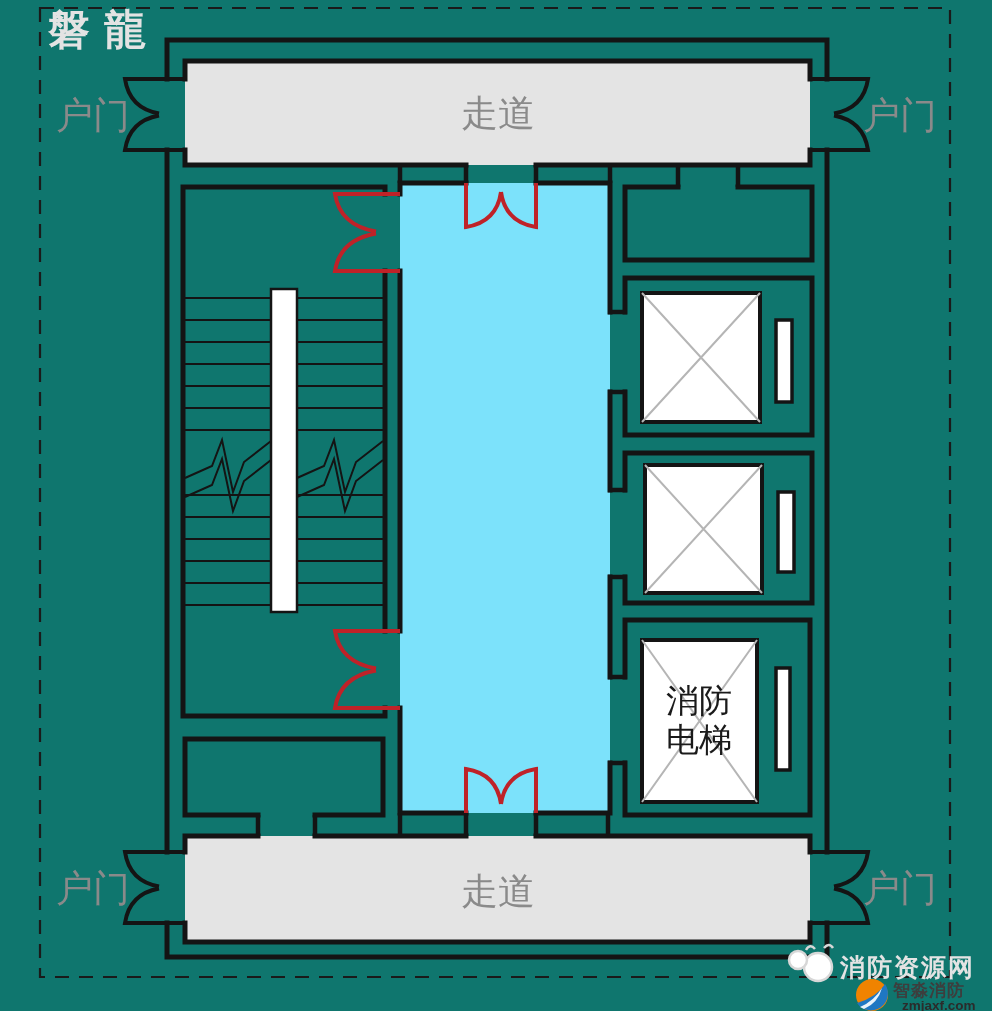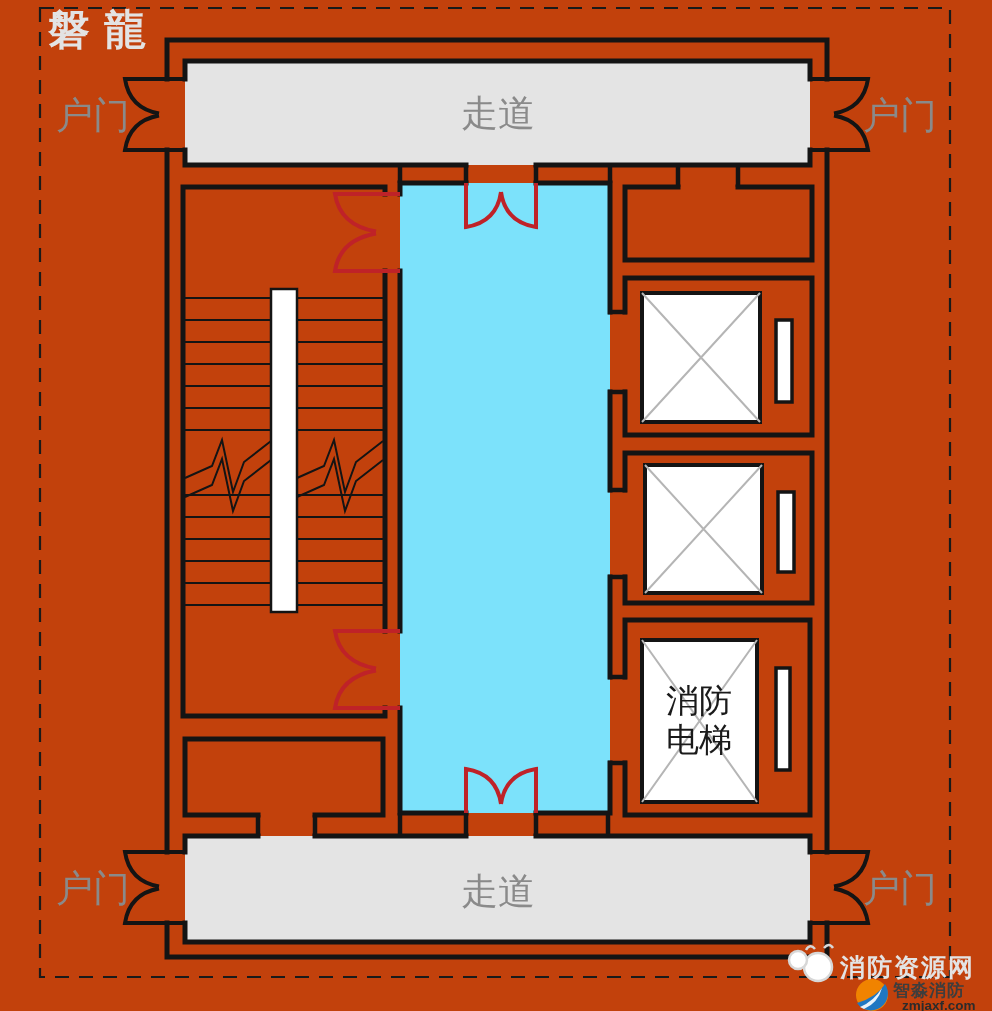--- a/index.html
+++ b/index.html
@@ -1,16 +1,16 @@
 <!DOCTYPE html>
 <html><head>
 <meta charset="utf-8">
 <style>
   html,body{margin:0;padding:0;background:#ffffff;}
-  .stage{position:relative;width:992px;height:1011px;background:#c2410c;overflow:hidden;
+  .stage{position:relative;width:992px;height:1011px;background:#0f766e;overflow:hidden;
          font-family:"Liberation Sans", sans-serif;}
   svg{display:block;}
   svg text{font-family:"Liberation Sans", sans-serif;}
   .wall{stroke:#141414;stroke-width:5;fill:none;stroke-linecap:square;}
   .jamb{stroke:#141414;stroke-width:4.5;fill:none;stroke-linecap:butt;}
   .thinline{stroke:#141414;stroke-width:2;fill:none;}
   .breakline{stroke:#141414;stroke-width:2;fill:none;stroke-linejoin:miter;}
   .car-rect{fill:#ffffff;stroke:#141414;stroke-width:4;}
   .car-x{stroke:#b5b5b5;stroke-width:2;fill:none;}
   .cw-rect{fill:#ffffff;stroke:#141414;stroke-width:3.5;}

